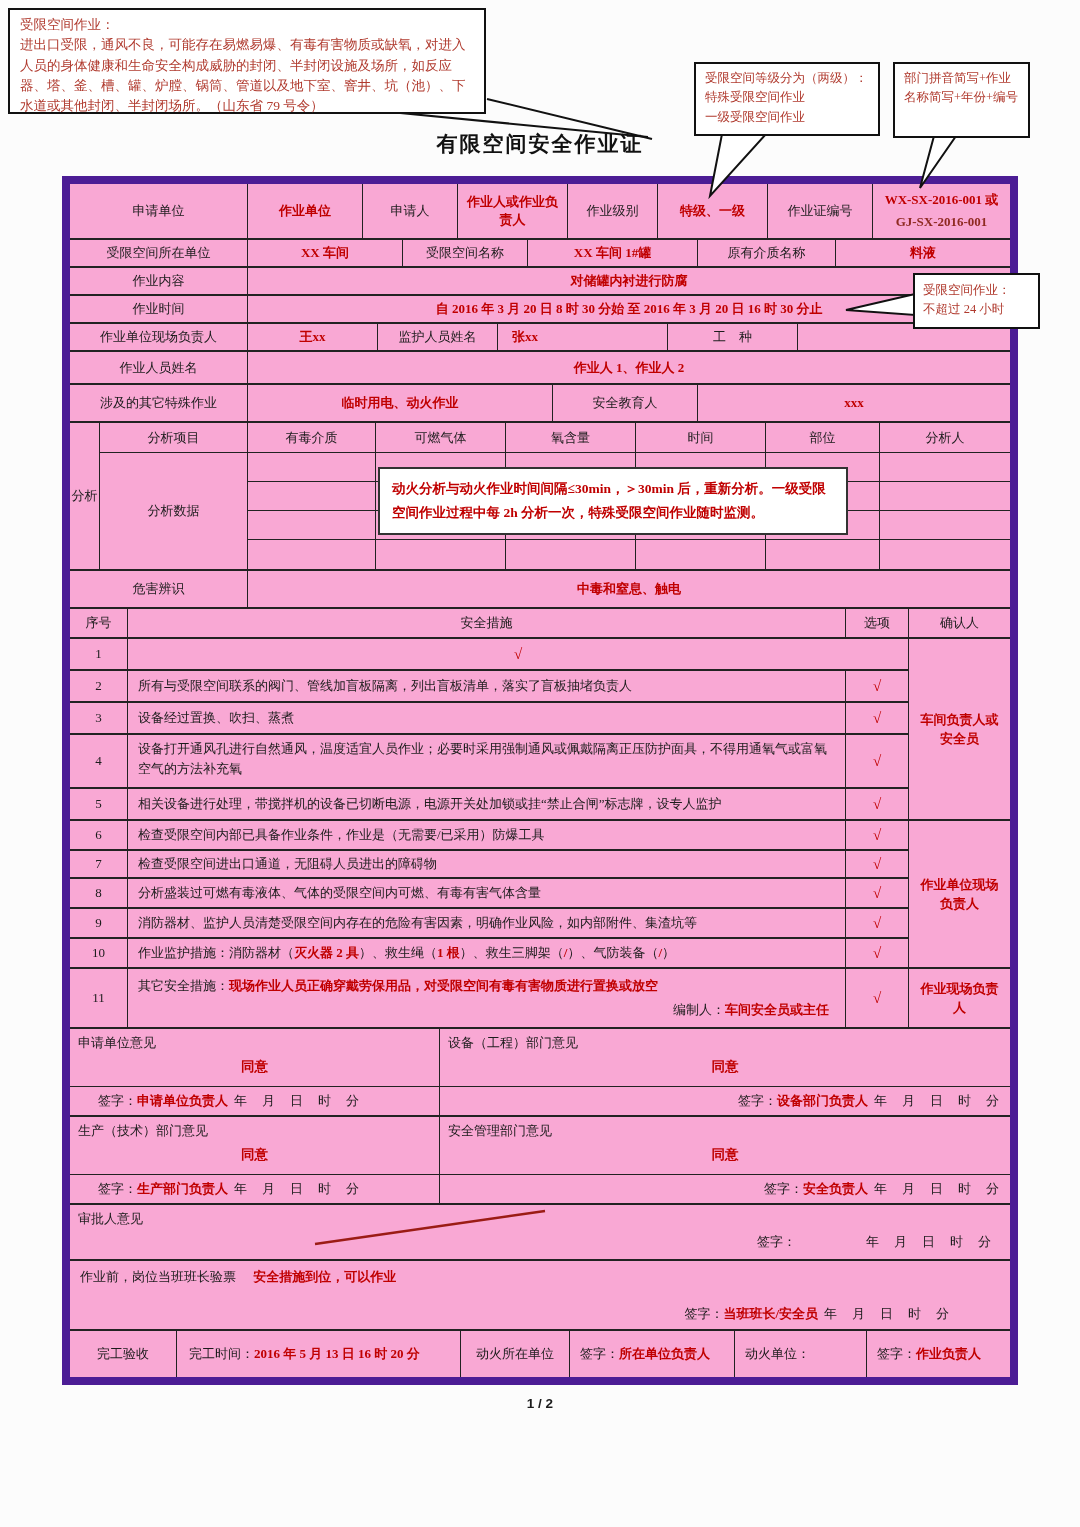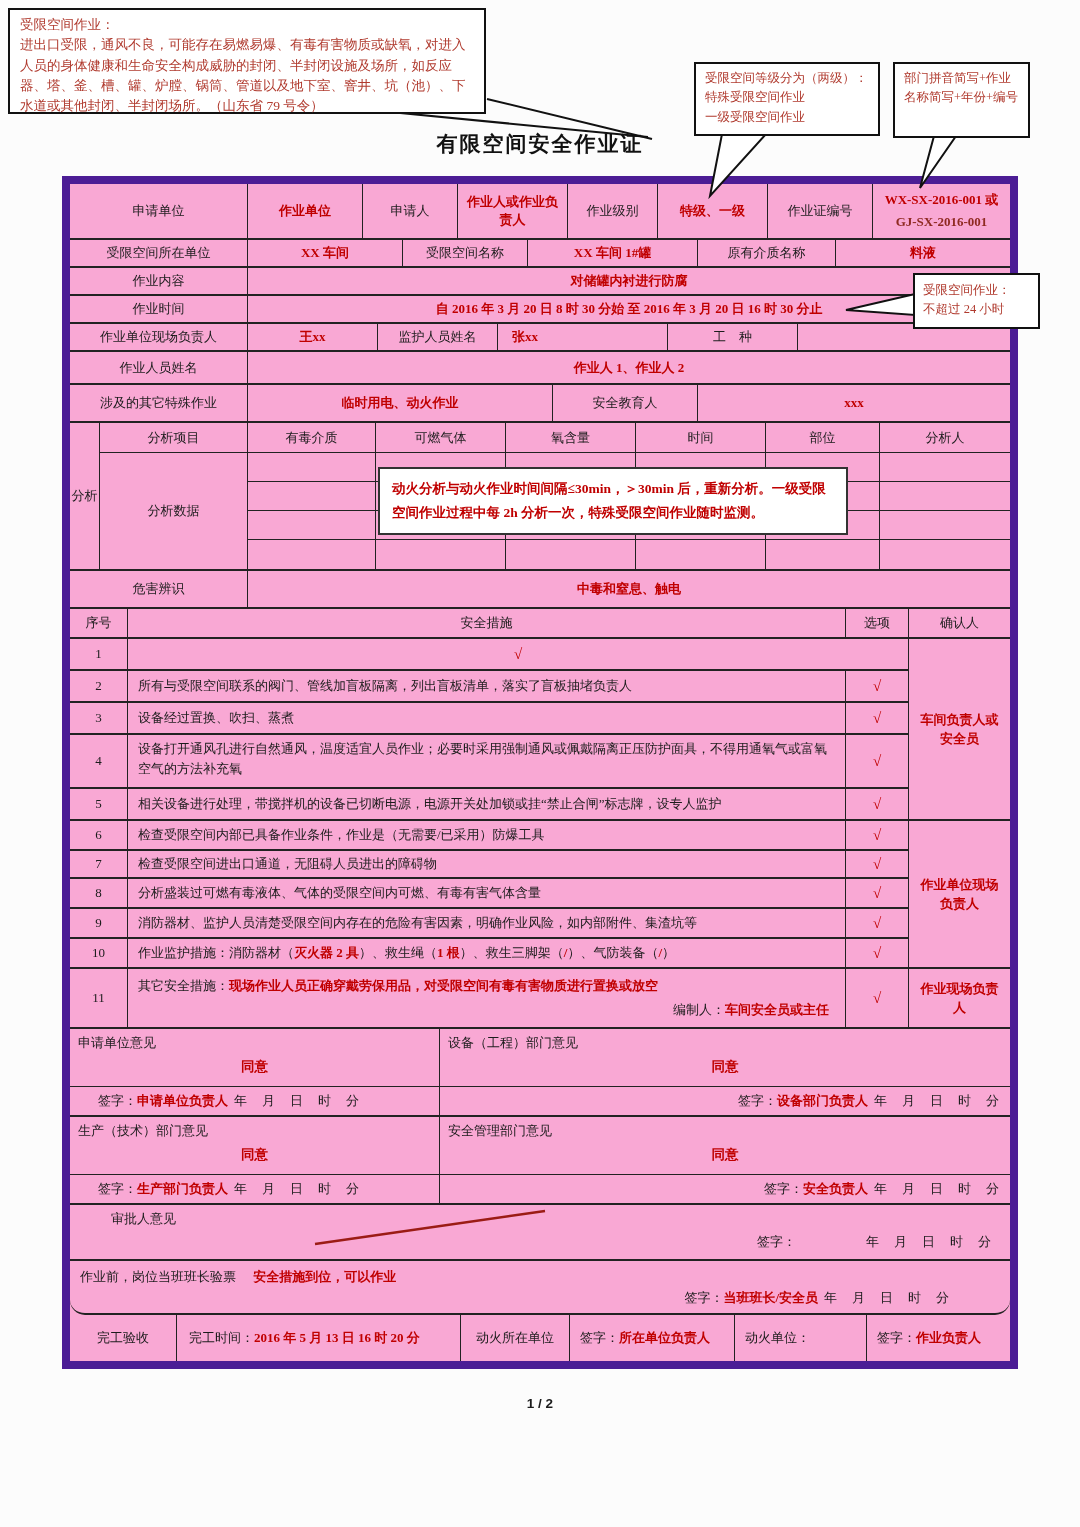--- a/index.html
+++ b/index.html
@@ -79,25 +79,25 @@
   .op-box.r { flex:1; }
   .op-title { height:26px; padding:5px 0 0 8px; }
   .op-dec { height:32px; text-align:center; font-size:13.5px; padding-top:4px; }
   .op-sig { height:30px; border-top:1.5px solid #222; display:flex; align-items:center; }
   .op-box.l .op-sig { padding-left:28px; }
   .op-box.r .op-sig { justify-content:flex-end; padding-right:10px; }
   .dates { letter-spacing:1px; margin-left:6px; }
 
   
   #approver { position:relative; height:56px; border-bottom:2px solid #222; }
-  #approver .op-title { position:absolute; left:0; top:0;margin-left:33px; }
+  #approver .op-title { position:absolute; left:0; top:0; }
   #approver-sig { position:absolute; right:18px; bottom:8px; display:flex; gap:64px; }
 
   
-  #prejob { position:relative; height:54px; border-bottom:2px solid #222;border-radius:15px; }
+  #prejob { position:relative; height:70px; border-bottom:2px solid #222; }
   #prejob-text { position:absolute; left:10px; top:7px; }
   #prejob-sig { position:absolute; right:60px; bottom:6px; }
 
   
   #completion { display:flex; height:46px; }
   .cw107{width:107px}.cw284{width:284px}.cw109{width:109px}.cw165{width:165px}.cw132{width:132px}.cwlast{flex:1}
 
   
   #overlay { position:absolute; left:0; top:0; width:1080px; height:1527px; z-index:5; pointer-events:none; }
   #redline-overlay { position:absolute; left:0; top:0; width:1080px; height:1527px; z-index:7; pointer-events:none; }

